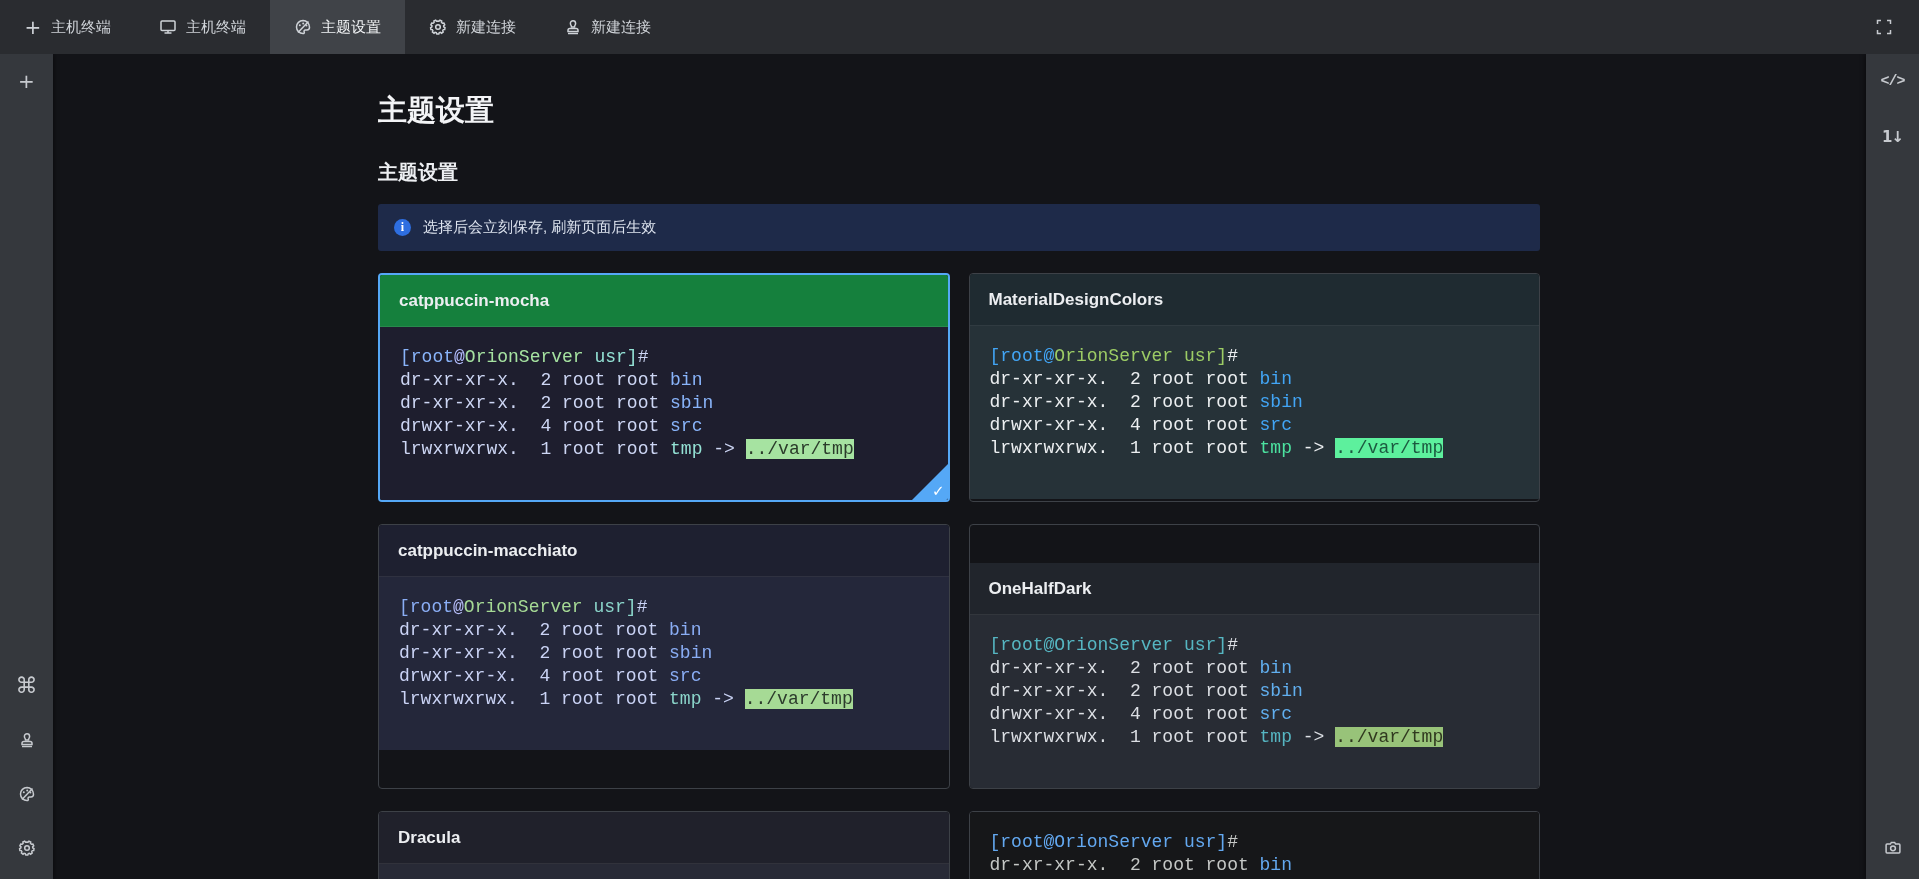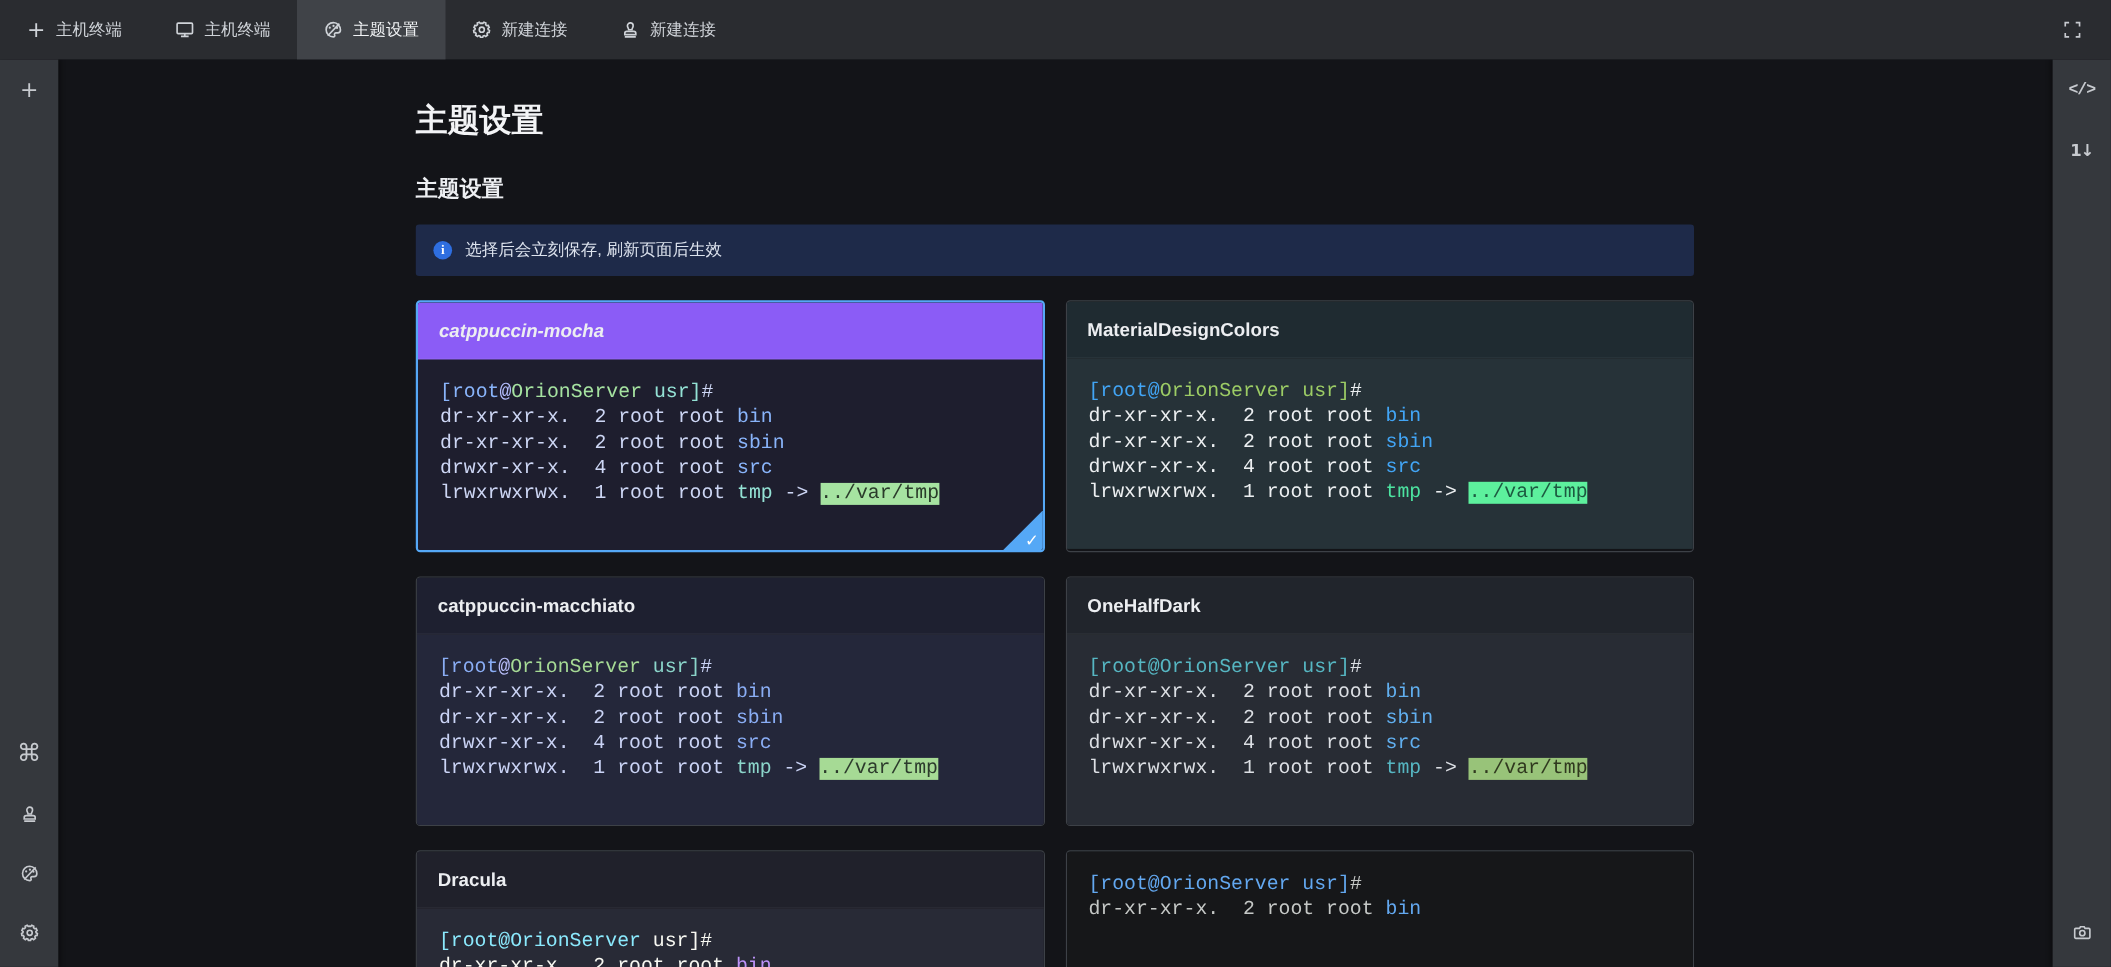--- a/index.html
+++ b/index.html
@@ -186,35 +186,35 @@
   <main class="main">
     <div class="watermark" id="watermark"></div>
     <h1 class="page-title">主题设置</h1>
     <h2 class="section-title">主题设置</h2>
     <div class="notice">
       <span class="info-icon">i</span>
       <span>选择后会立刻保存, 刷新页面后生效</span>
     </div>
     <div class="grid" id="theme-grid">
         <div class="card selected">
-          <div class="card-header" style="background: #8b5cf6; font-style: italic;">catppuccin-mocha</div>
+          <div class="card-header" style="background: #15803d;">catppuccin-mocha</div>
           <div class="term" style="background: rgb(30, 30, 46);"><div class="tline"><b style="color: rgb(137, 180, 250);">[root</b><b style="color: rgb(180, 190, 254);">@</b><b style="color: rgb(166, 227, 161);">OrionServer</b><b style="color: rgb(148, 226, 213);"> usr]</b><b style="color: rgb(205, 214, 244);">#</b></div><div class="tline"><span style="color: rgb(205, 214, 244);">dr-xr-xr-x.  2 root root </span><b style="color: rgb(137, 180, 250);">bin</b></div><div class="tline"><span style="color: rgb(205, 214, 244);">dr-xr-xr-x.  2 root root </span><b style="color: rgb(137, 180, 250);">sbin</b></div><div class="tline"><span style="color: rgb(205, 214, 244);">drwxr-xr-x.  4 root root </span><b style="color: rgb(137, 180, 250);">src</b></div><div class="tline"><span style="color: rgb(205, 214, 244);">lrwxrwxrwx.  1 root root </span><b style="color: rgb(148, 226, 213);">tmp</b><span style="color: rgb(205, 214, 244);"> -&gt; </span><span style="background: rgb(166, 227, 161); color: rgb(42, 59, 42);">../var/tmp</span></div></div>
           <div class="corner"></div>
           <span class="corner-check">✓</span>
         </div>
         <div class="card">
           <div class="card-header" style="background: rgb(31, 43, 49);">MaterialDesignColors</div>
           <div class="term" style="background: rgb(38, 50, 56);"><div class="tline"><b style="color: rgb(66, 165, 245);">[root</b><b style="color: rgb(66, 165, 245);">@</b><b style="color: rgb(156, 204, 101);">OrionServer</b><b style="color: rgb(156, 204, 101);"> usr]</b><b style="color: rgb(236, 239, 241);">#</b></div><div class="tline"><span style="color: rgb(236, 239, 241);">dr-xr-xr-x.  2 root root </span><b style="color: rgb(66, 165, 245);">bin</b></div><div class="tline"><span style="color: rgb(236, 239, 241);">dr-xr-xr-x.  2 root root </span><b style="color: rgb(66, 165, 245);">sbin</b></div><div class="tline"><span style="color: rgb(236, 239, 241);">drwxr-xr-x.  4 root root </span><b style="color: rgb(66, 165, 245);">src</b></div><div class="tline"><span style="color: rgb(236, 239, 241);">lrwxrwxrwx.  1 root root </span><b style="color: rgb(76, 227, 160);">tmp</b><span style="color: rgb(236, 239, 241);"> -&gt; </span><span style="background: rgb(93, 240, 157); color: rgb(28, 90, 64);">../var/tmp</span></div></div>
         </div>
         <div class="card">
           <div class="card-header" style="background: rgb(30, 32, 48);">catppuccin-macchiato</div>
           <div class="term" style="background: rgb(36, 39, 58);"><div class="tline"><b style="color: rgb(138, 173, 244);">[root</b><b style="color: rgb(183, 189, 248);">@</b><b style="color: rgb(166, 218, 149);">OrionServer</b><b style="color: rgb(139, 213, 202);"> usr]</b><b style="color: rgb(202, 211, 245);">#</b></div><div class="tline"><span style="color: rgb(202, 211, 245);">dr-xr-xr-x.  2 root root </span><b style="color: rgb(138, 173, 244);">bin</b></div><div class="tline"><span style="color: rgb(202, 211, 245);">dr-xr-xr-x.  2 root root </span><b style="color: rgb(138, 173, 244);">sbin</b></div><div class="tline"><span style="color: rgb(202, 211, 245);">drwxr-xr-x.  4 root root </span><b style="color: rgb(138, 173, 244);">src</b></div><div class="tline"><span style="color: rgb(202, 211, 245);">lrwxrwxrwx.  1 root root </span><b style="color: rgb(139, 213, 202);">tmp</b><span style="color: rgb(202, 211, 245);"> -&gt; </span><span style="background: rgb(166, 218, 149); color: rgb(44, 59, 44);">../var/tmp</span></div></div>
         </div>
         <div class="card">
-          <div class="card-header" style="background: rgb(33, 37, 44);">OneHalfDark</div>
+          <div class="card-header" style="background: rgb(33, 37, 44); margin-top: 38px;">OneHalfDark</div>
           <div class="term" style="background: rgb(40, 44, 52);"><div class="tline"><b style="color: rgb(86, 182, 194);">[root</b><b style="color: rgb(86, 182, 194);">@</b><b style="color: rgb(86, 182, 194);">OrionServer</b><b style="color: rgb(86, 182, 194);"> usr]</b><b style="color: rgb(220, 223, 228);">#</b></div><div class="tline"><span style="color: rgb(220, 223, 228);">dr-xr-xr-x.  2 root root </span><b style="color: rgb(97, 175, 239);">bin</b></div><div class="tline"><span style="color: rgb(220, 223, 228);">dr-xr-xr-x.  2 root root </span><b style="color: rgb(97, 175, 239);">sbin</b></div><div class="tline"><span style="color: rgb(220, 223, 228);">drwxr-xr-x.  4 root root </span><b style="color: rgb(97, 175, 239);">src</b></div><div class="tline"><span style="color: rgb(220, 223, 228);">lrwxrwxrwx.  1 root root </span><b style="color: rgb(86, 182, 194);">tmp</b><span style="color: rgb(220, 223, 228);"> -&gt; </span><span style="background: rgb(152, 195, 121); color: rgb(48, 57, 31);">../var/tmp</span></div></div>
         </div>
         <div class="card">
           <div class="card-header" style="background: rgb(32, 33, 43);">Dracula</div>
           <div class="term" style="background: rgb(40, 42, 54);"><div class="tline"><b style="color: rgb(139, 233, 253);">[root</b><b style="color: rgb(139, 233, 253);">@</b><b style="color: rgb(139, 233, 253);">OrionServer</b><b style="color: rgb(248, 248, 242);"> usr]</b><b style="color: rgb(248, 248, 242);">#</b></div><div class="tline"><span style="color: rgb(248, 248, 242);">dr-xr-xr-x.  2 root root </span><b style="color: rgb(189, 147, 249);">bin</b></div></div>
         </div>
         <div class="card">
           <div class="term" style="background: rgb(22, 23, 25);"><div class="tline"><b style="color: rgb(99, 168, 240);">[root</b><b style="color: rgb(99, 168, 240);">@</b><b style="color: rgb(99, 168, 240);">OrionServer</b><b style="color: rgb(99, 168, 240);"> usr]</b><b style="color: rgb(197, 200, 198);">#</b></div><div class="tline"><span style="color: rgb(197, 200, 198);">dr-xr-xr-x.  2 root root </span><b style="color: rgb(99, 168, 240);">bin</b></div></div>
         </div>
       </div>

